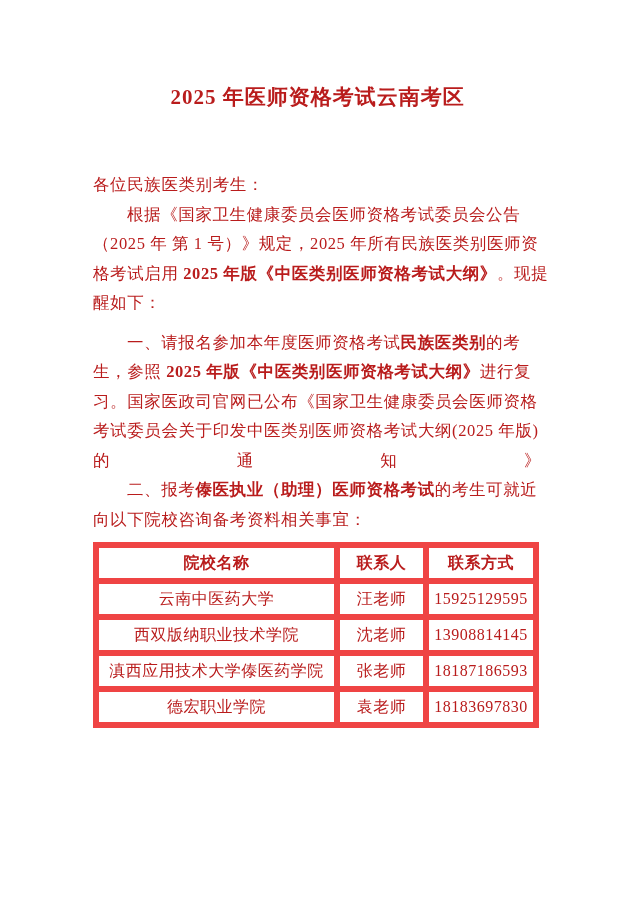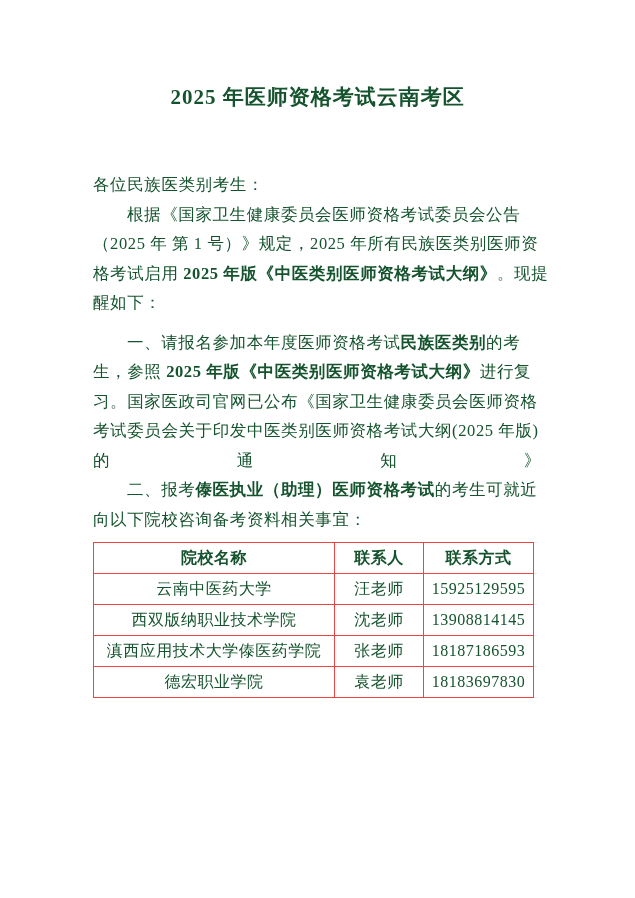--- a/index.html
+++ b/index.html
@@ -1,20 +1,20 @@
 <!DOCTYPE html>
 <html><head>
 <meta charset="utf-8">
 <style>
   html,body{margin:0;padding:0;background:#ffffff;}
   .page{
     position:relative;
     width:635px;height:898px;
     background:#ffffff;
-    color:#14532d;
+    color:#b91c1c;
     font-family:"Liberation Serif","DejaVu Serif",serif;
     overflow:hidden;
   }
   .title-block{
     position:absolute;top:80px;left:0;width:635px;
     text-align:center;
     font-weight:bold;
     font-size:21px;
     line-height:34px;
     letter-spacing:1px;
@@ -36,21 +36,21 @@
     white-space:normal;
   }
   .url{letter-spacing:0.2px;}
   table.contact{
     margin-top:8px;
     border-collapse:collapse;
     width:440px;
     table-layout:fixed;
   }
   table.contact td,table.contact th{
-    border:1px solid #ef4444;
+    border:6px solid #ef4444;
     text-align:center;
     vertical-align:middle;
     height:30px;
     padding:0 2px;
     font-size:16px;
     letter-spacing:0.5px;
     overflow:hidden;
   }
   table.contact th{font-weight:bold;}
   col.c-school{width:241px;}

